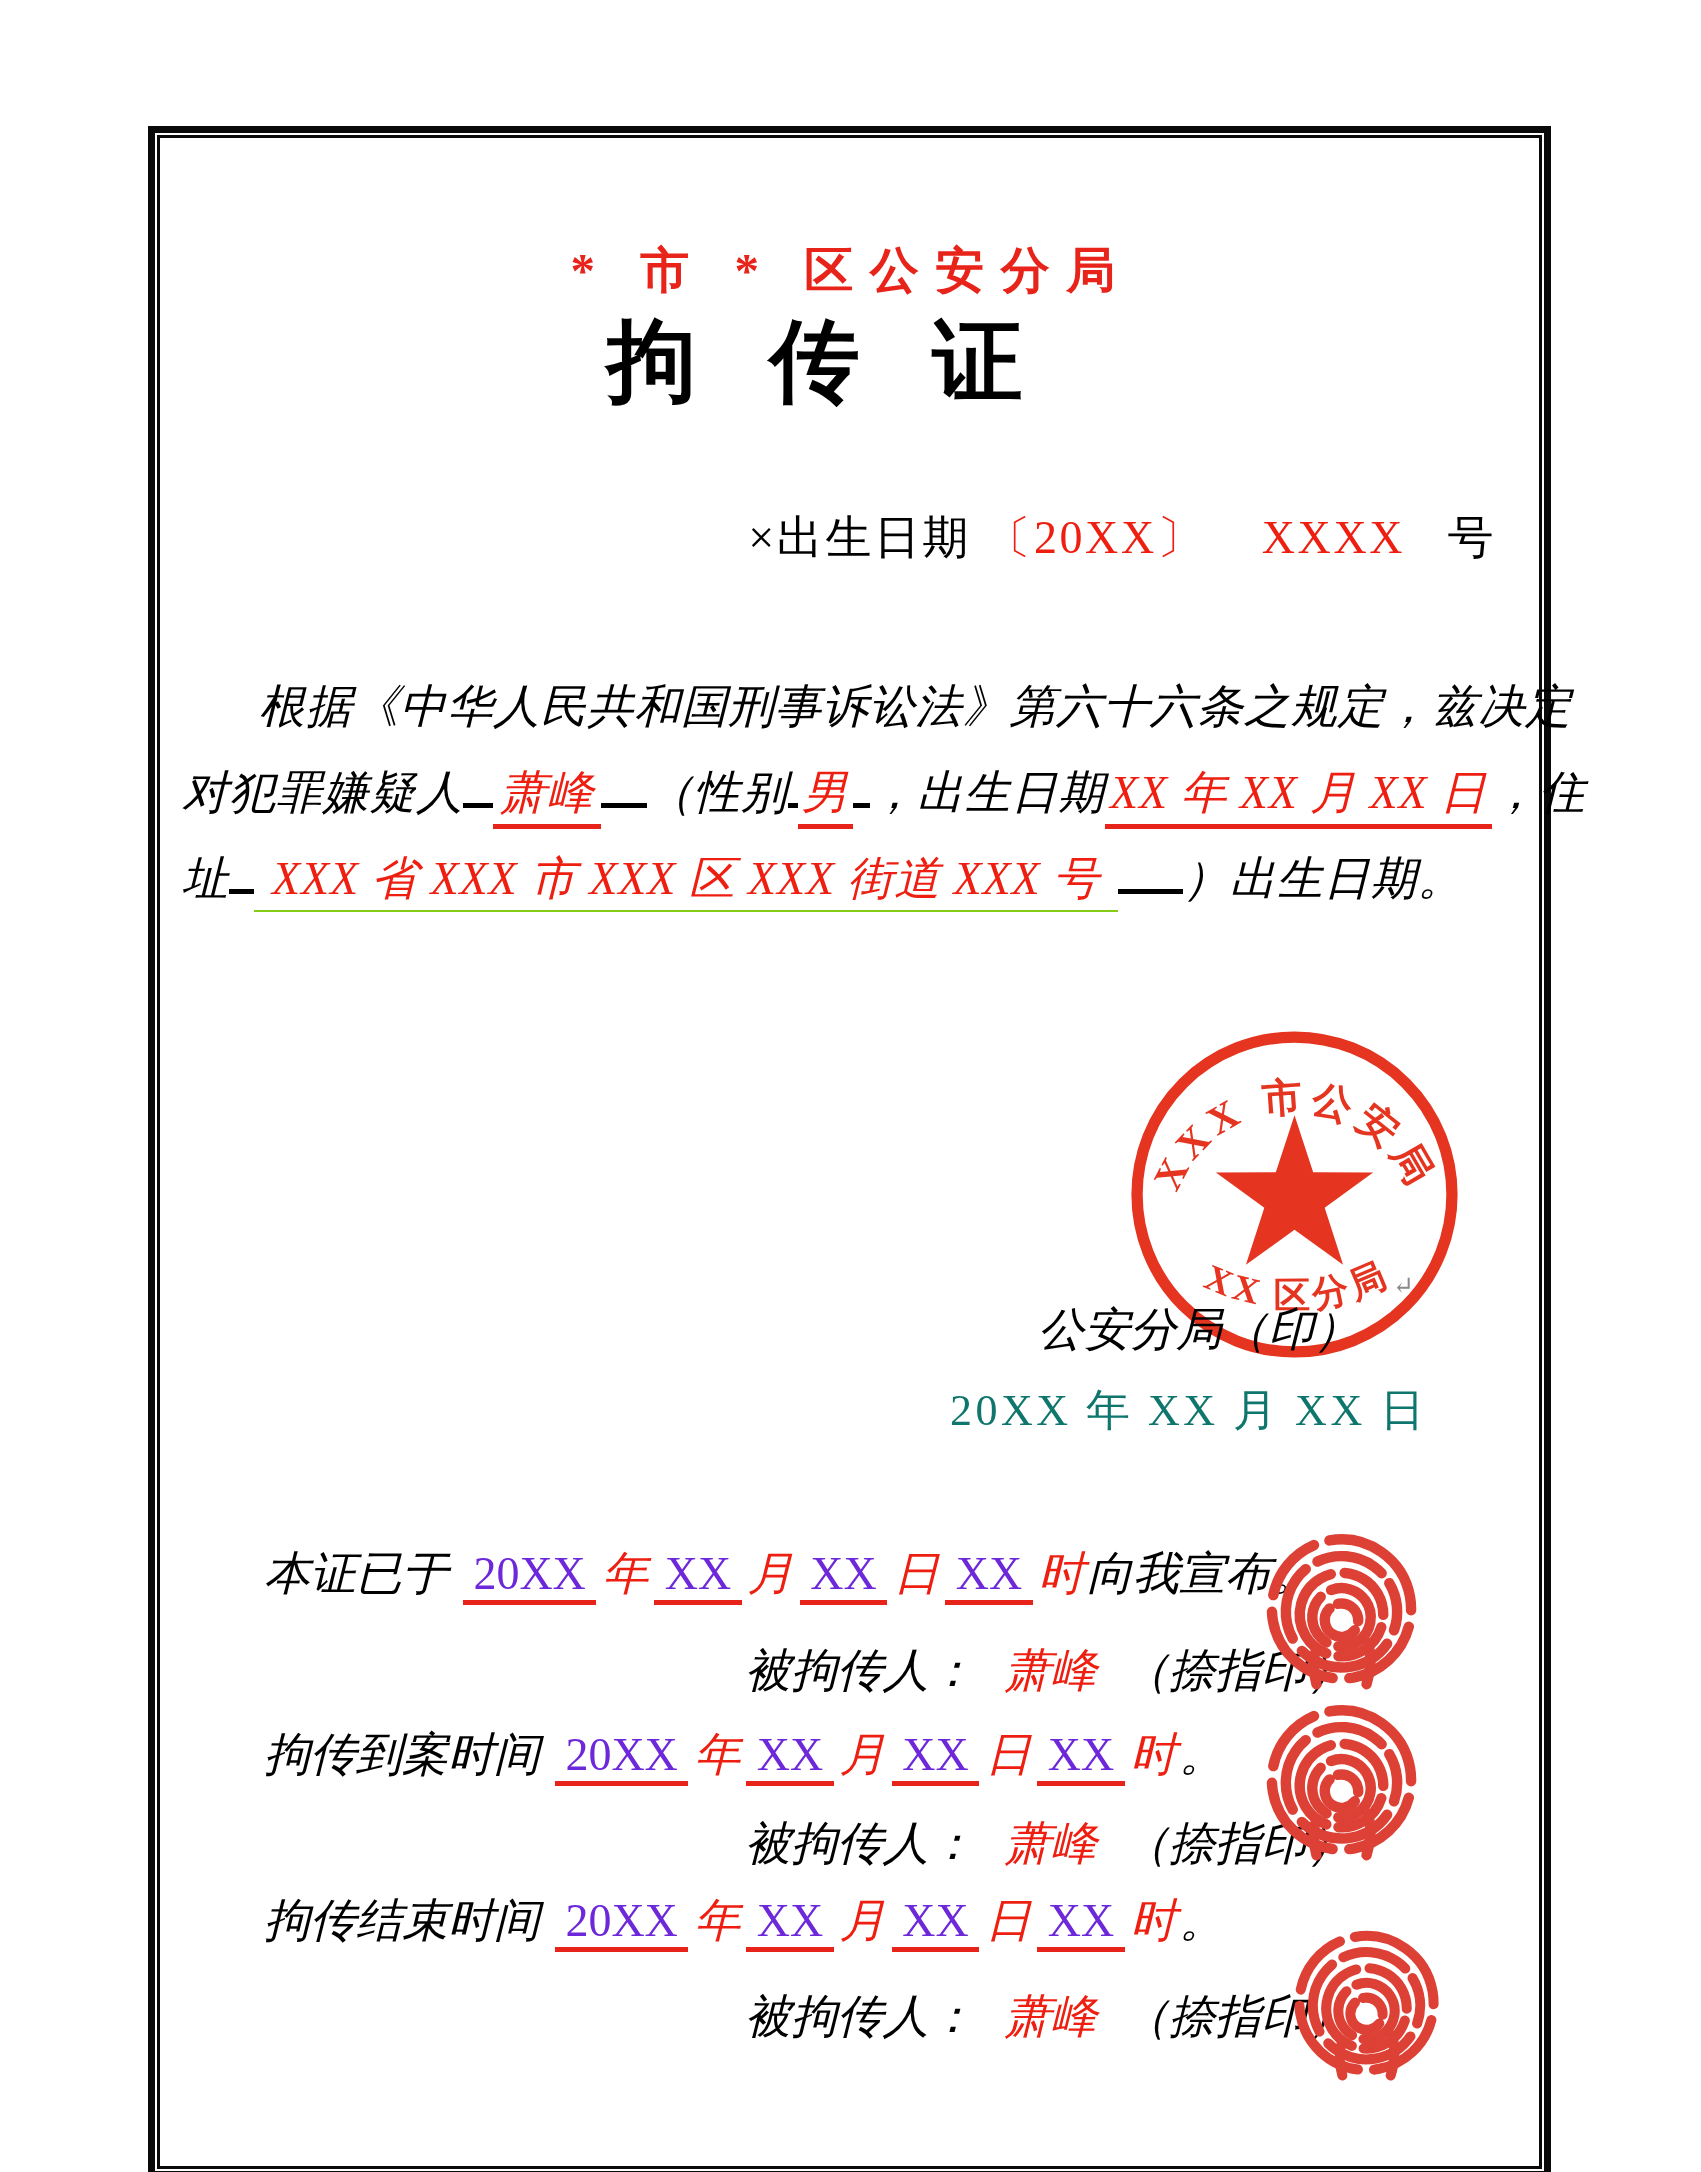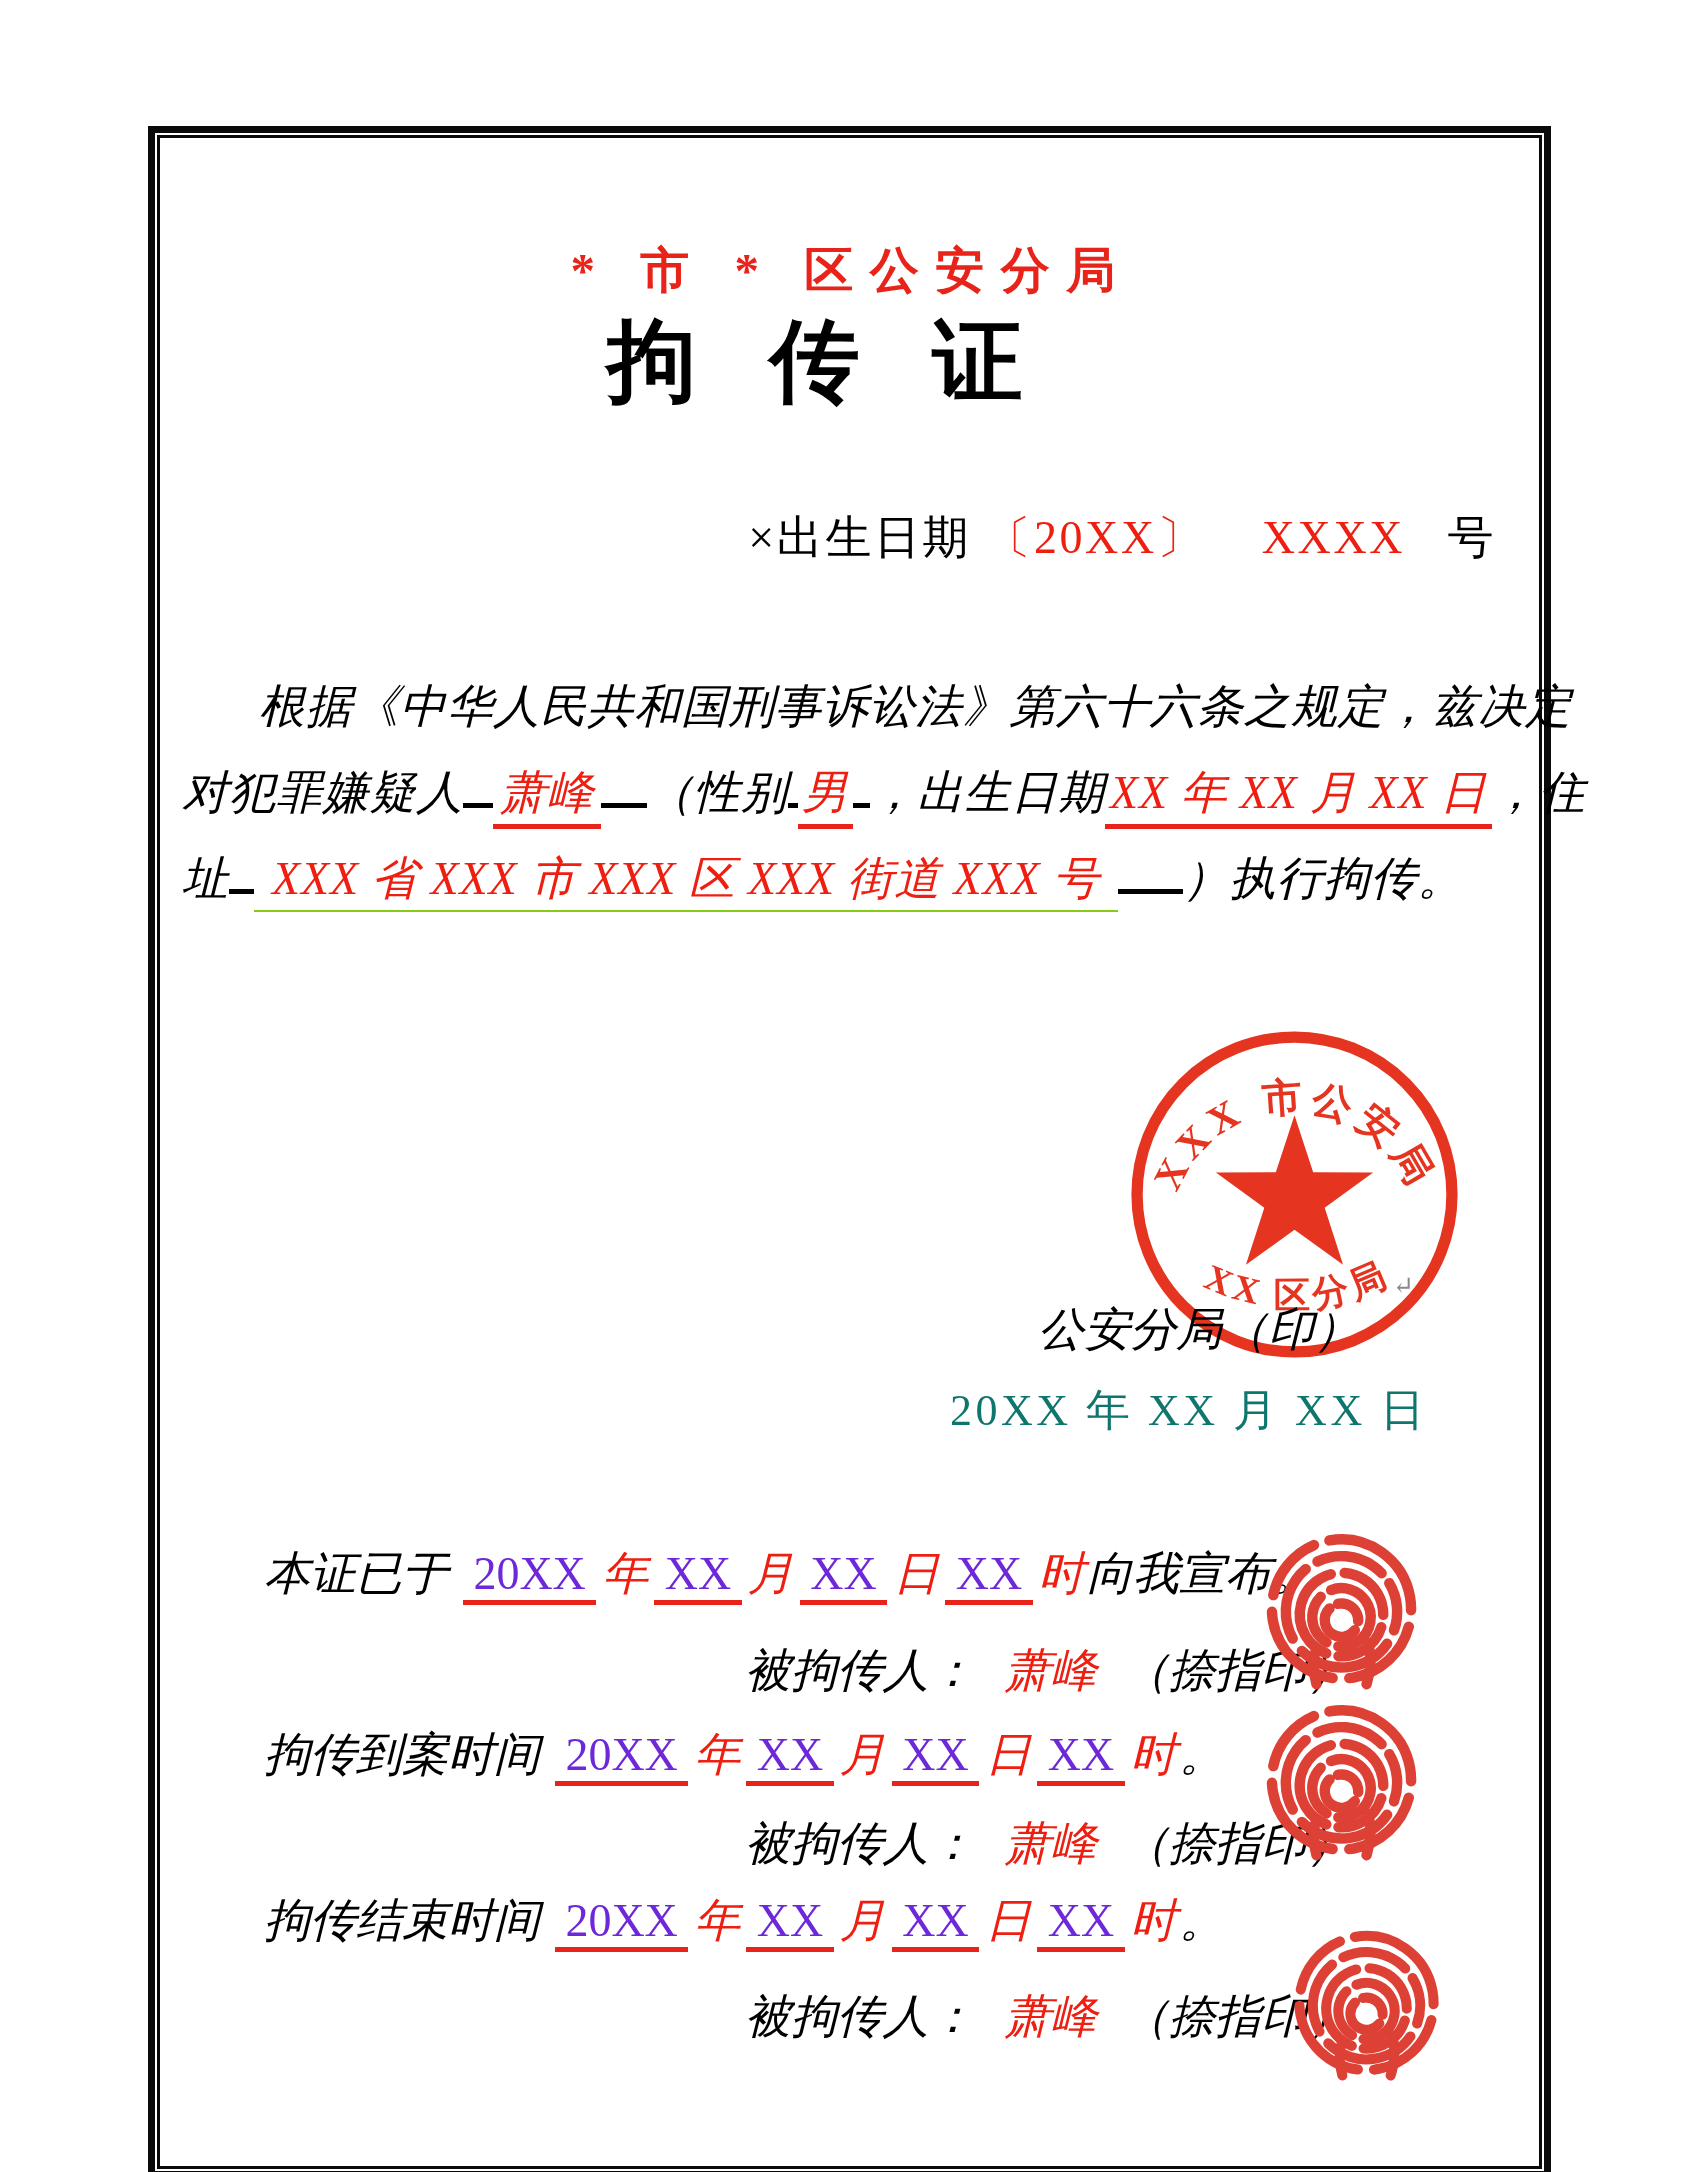--- a/index.html
+++ b/index.html
@@ -84,21 +84,21 @@
     <span class="blk">号</span>
   </div>
 
   <div class="abs bodyline kai l1">根据《中华人民共和国刑事诉讼法》第六十六条之规定，兹决定</div>
 
   <div class="abs bodyline kai l2">
     <span>对犯罪嫌疑人</span><span class="seg" style="width:30px"></span><span class="fill-red">萧峰</span><span class="seg" style="width:46px"></span><span>（性别</span><span class="seg" style="width:9.6px"></span><span class="fill-red" style="padding:0 4.3px">男</span><span class="seg" style="width:17.4px"></span><span>，出生日期</span><span class="fill-red" style="padding:0 5.2px">XX 年 XX 月 XX 日</span><span>，住</span>
   </div>
 
   <div class="abs bodyline kai l3">
-    <span>址</span><span class="seg" style="width:25px"></span><span class="fill-red-wide">XXX 省 XXX 市 XXX 区 XXX 街道 XXX 号</span><span class="seg" style="width:65px"></span><span>）执行拘传。</span>
+    <span>址</span><span class="seg" style="width:25px"></span><span class="fill-red-wide">XXX 省 XXX 市 XXX 区 XXX 街道 XXX 号</span><span class="seg" style="width:65px"></span><span>）出生日期。</span>
   </div>
 
   <svg class="seal-svg" viewBox="0 0 784 784">
     <defs>
       <path id="arcTop" d="M 108,452 A 286,286 0 0 1 676,452" fill="none"></path>
       <path id="arcBot" d="M 168,596 A 470,470 0 0 0 628,588" fill="none"></path>
     </defs>
     <circle cx="392" cy="392" r="362" fill="none" stroke="#e5341f" stroke-width="26"></circle>
     <path fill="#e5341f" d="M392,210 L434.9,340.9 L572.7,341.3 L461.4,422.6 L503.7,553.7 L392,473 L280.3,553.7 L322.6,422.6 L211.3,341.3 L349.1,340.9 Z"></path>
     <text font-size="92" font-weight="bold" fill="#e5341f" letter-spacing="14" font-family="Liberation Serif, DejaVu Serif, serif">

